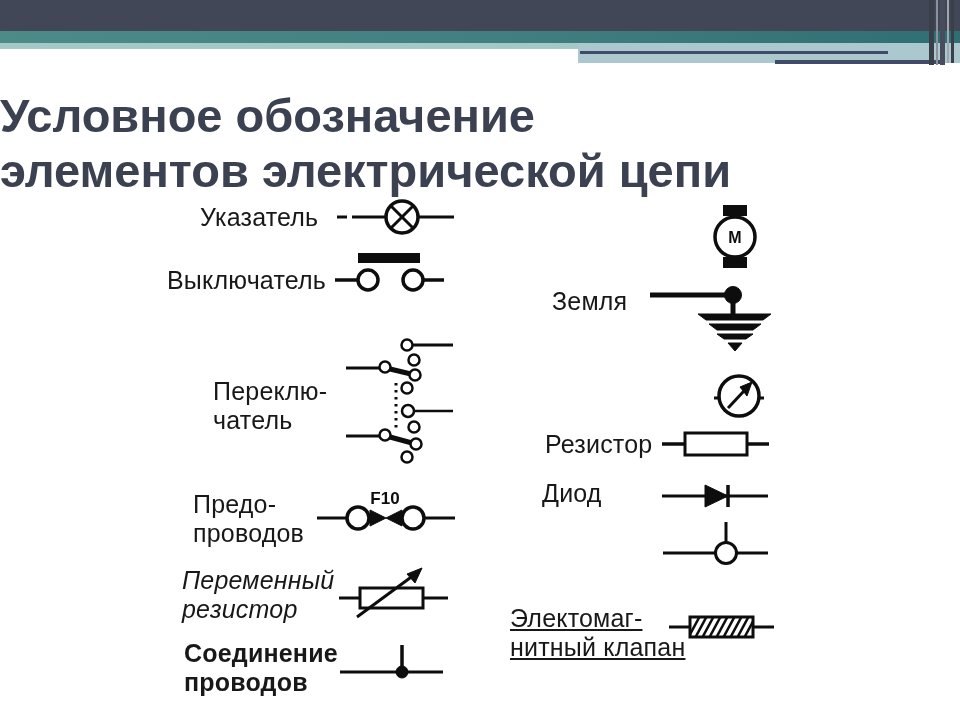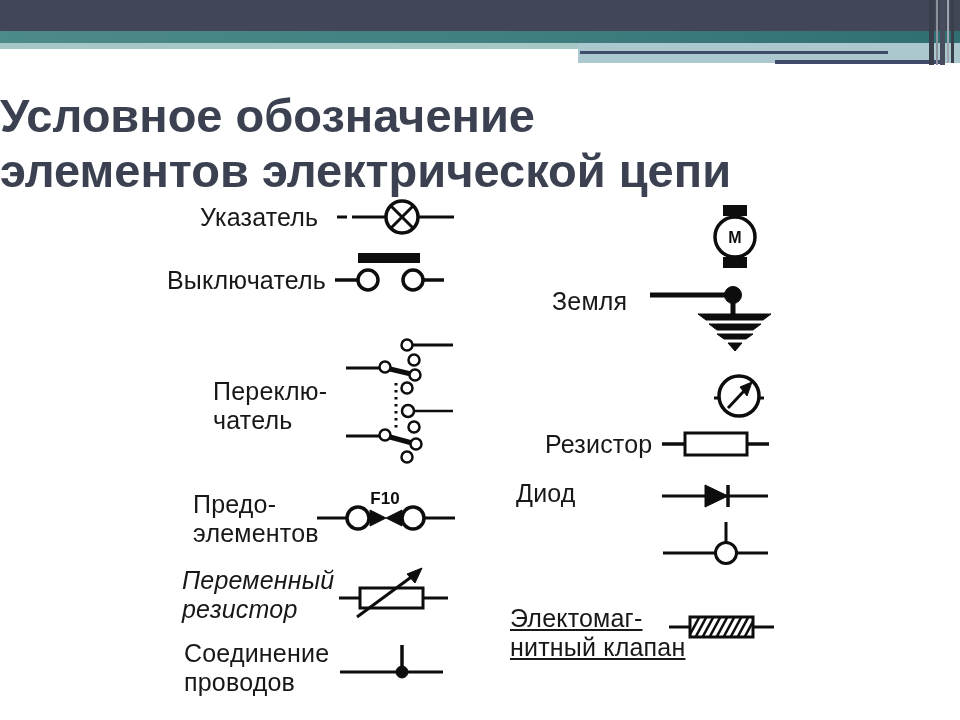--- a/index.html
+++ b/index.html
@@ -85,41 +85,41 @@
     <line x1="75" y1="81" x2="113" y2="81" stroke-width="2.5"></line>
     <circle cx="74" cy="97" r="5.5" fill="#fff" stroke-width="2.5"></circle>
     <line x1="6" y1="106" x2="39" y2="106" stroke-width="3"></line>
     <circle cx="45" cy="105" r="5.5" fill="#fff" stroke-width="2.5"></circle>
     <line x1="50" y1="107" x2="72" y2="113" stroke-width="5"></line>
     <circle cx="76" cy="114" r="5.5" fill="#fff" stroke-width="2.5"></circle>
     <circle cx="67" cy="127" r="5.5" fill="#fff" stroke-width="2.5"></circle>
   </svg>
 
   <div class="lbl" style="left:193px;top:490px;">Предо-
-элементов</div>
+проводов</div>
   <svg class="sym" style="left:312px;top:480px;" width="148" height="60" viewBox="0 0 148 60">
     <text x="73" y="24" text-anchor="middle" font-size="17" font-weight="bold" fill="#0d0d0d" stroke="none">F10</text>
     <line x1="5" y1="38" x2="35" y2="38" stroke-width="3"></line>
     <circle cx="46" cy="38" r="11" fill="#fff" stroke-width="3.5"></circle>
     <path d="M58,30 L74,38 L58,46 Z" fill="#0d0d0d" stroke="none"></path>
     <path d="M90,30 L74,38 L90,46 Z" fill="#0d0d0d" stroke="none"></path>
     <circle cx="101" cy="38" r="11" fill="#fff" stroke-width="3.5"></circle>
     <line x1="112" y1="38" x2="143" y2="38" stroke-width="3"></line>
   </svg>
 
   <div class="lbl" style="left:182px;top:566px;font-style:italic;">Переменный
 резистор</div>
   <svg class="sym" style="left:335px;top:558px;" width="122" height="66" viewBox="0 0 122 66">
     <line x1="4" y1="40" x2="113" y2="40" stroke-width="3"></line>
     <rect x="25" y="30" width="63" height="20" fill="#fff" stroke="#0d0d0d" stroke-width="3"></rect>
     <line x1="22" y1="59" x2="79" y2="17" stroke-width="3"></line>
     <path d="M72,16 L87,10 L80,25 Z" fill="#0d0d0d" stroke="none"></path>
   </svg>
 
-  <div class="lbl" style="left:184px;top:639px;">Соединение
+  <div class="lbl" style="left:184px;top:639px;font-weight:bold;">Соединение
 проводов</div>
   <svg class="sym" style="left:335px;top:633px;" width="115" height="52" viewBox="0 0 115 52">
     <line x1="5" y1="39" x2="108" y2="39" stroke-width="3"></line>
     <line x1="67" y1="12" x2="67" y2="39" stroke-width="3.5"></line>
     <circle cx="67" cy="39" r="6" fill="#0d0d0d" stroke="none"></circle>
   </svg>
 
   <svg class="sym" style="left:710px;top:200px;" width="50" height="72" viewBox="0 0 50 72">
     <rect x="13" y="5" width="24" height="11" fill="#0d0d0d" stroke="none"></rect>
     <rect x="13" y="57" width="24" height="11" fill="#0d0d0d" stroke="none"></rect>
@@ -146,21 +146,21 @@
     <path d="M28,17 L40,12 L35,26 Z" fill="#0d0d0d" stroke="none"></path>
   </svg>
 
   <div class="lbl" style="left:545px;top:430px;">Резистор</div>
   <svg class="sym" style="left:658px;top:428px;" width="116" height="32" viewBox="0 0 116 32">
     <line x1="4" y1="16" x2="27" y2="16" stroke-width="3.5"></line>
     <rect x="27" y="5" width="62" height="22" fill="#fff" stroke="#0d0d0d" stroke-width="3"></rect>
     <line x1="89" y1="16" x2="111" y2="16" stroke-width="3.5"></line>
   </svg>
 
-  <div class="lbl" style="left:516px;top:479px;">Диод</div>
+  <div class="lbl" style="left:542px;top:479px;">Диод</div>
   <svg class="sym" style="left:658px;top:481px;" width="115" height="30" viewBox="0 0 115 30">
     <line x1="4" y1="15" x2="110" y2="15" stroke-width="3"></line>
     <path d="M47,4 L47,26 L70,15 Z" fill="#0d0d0d" stroke="none"></path>
     <line x1="70" y1="4" x2="70" y2="26" stroke-width="3.5"></line>
   </svg>
 
   <svg class="sym" style="left:658px;top:518px;" width="115" height="48" viewBox="0 0 115 48">
     <line x1="68" y1="4" x2="68" y2="25" stroke-width="3"></line>
     <line x1="5" y1="35" x2="58" y2="35" stroke-width="3"></line>
     <line x1="79" y1="35" x2="110" y2="35" stroke-width="3"></line>

